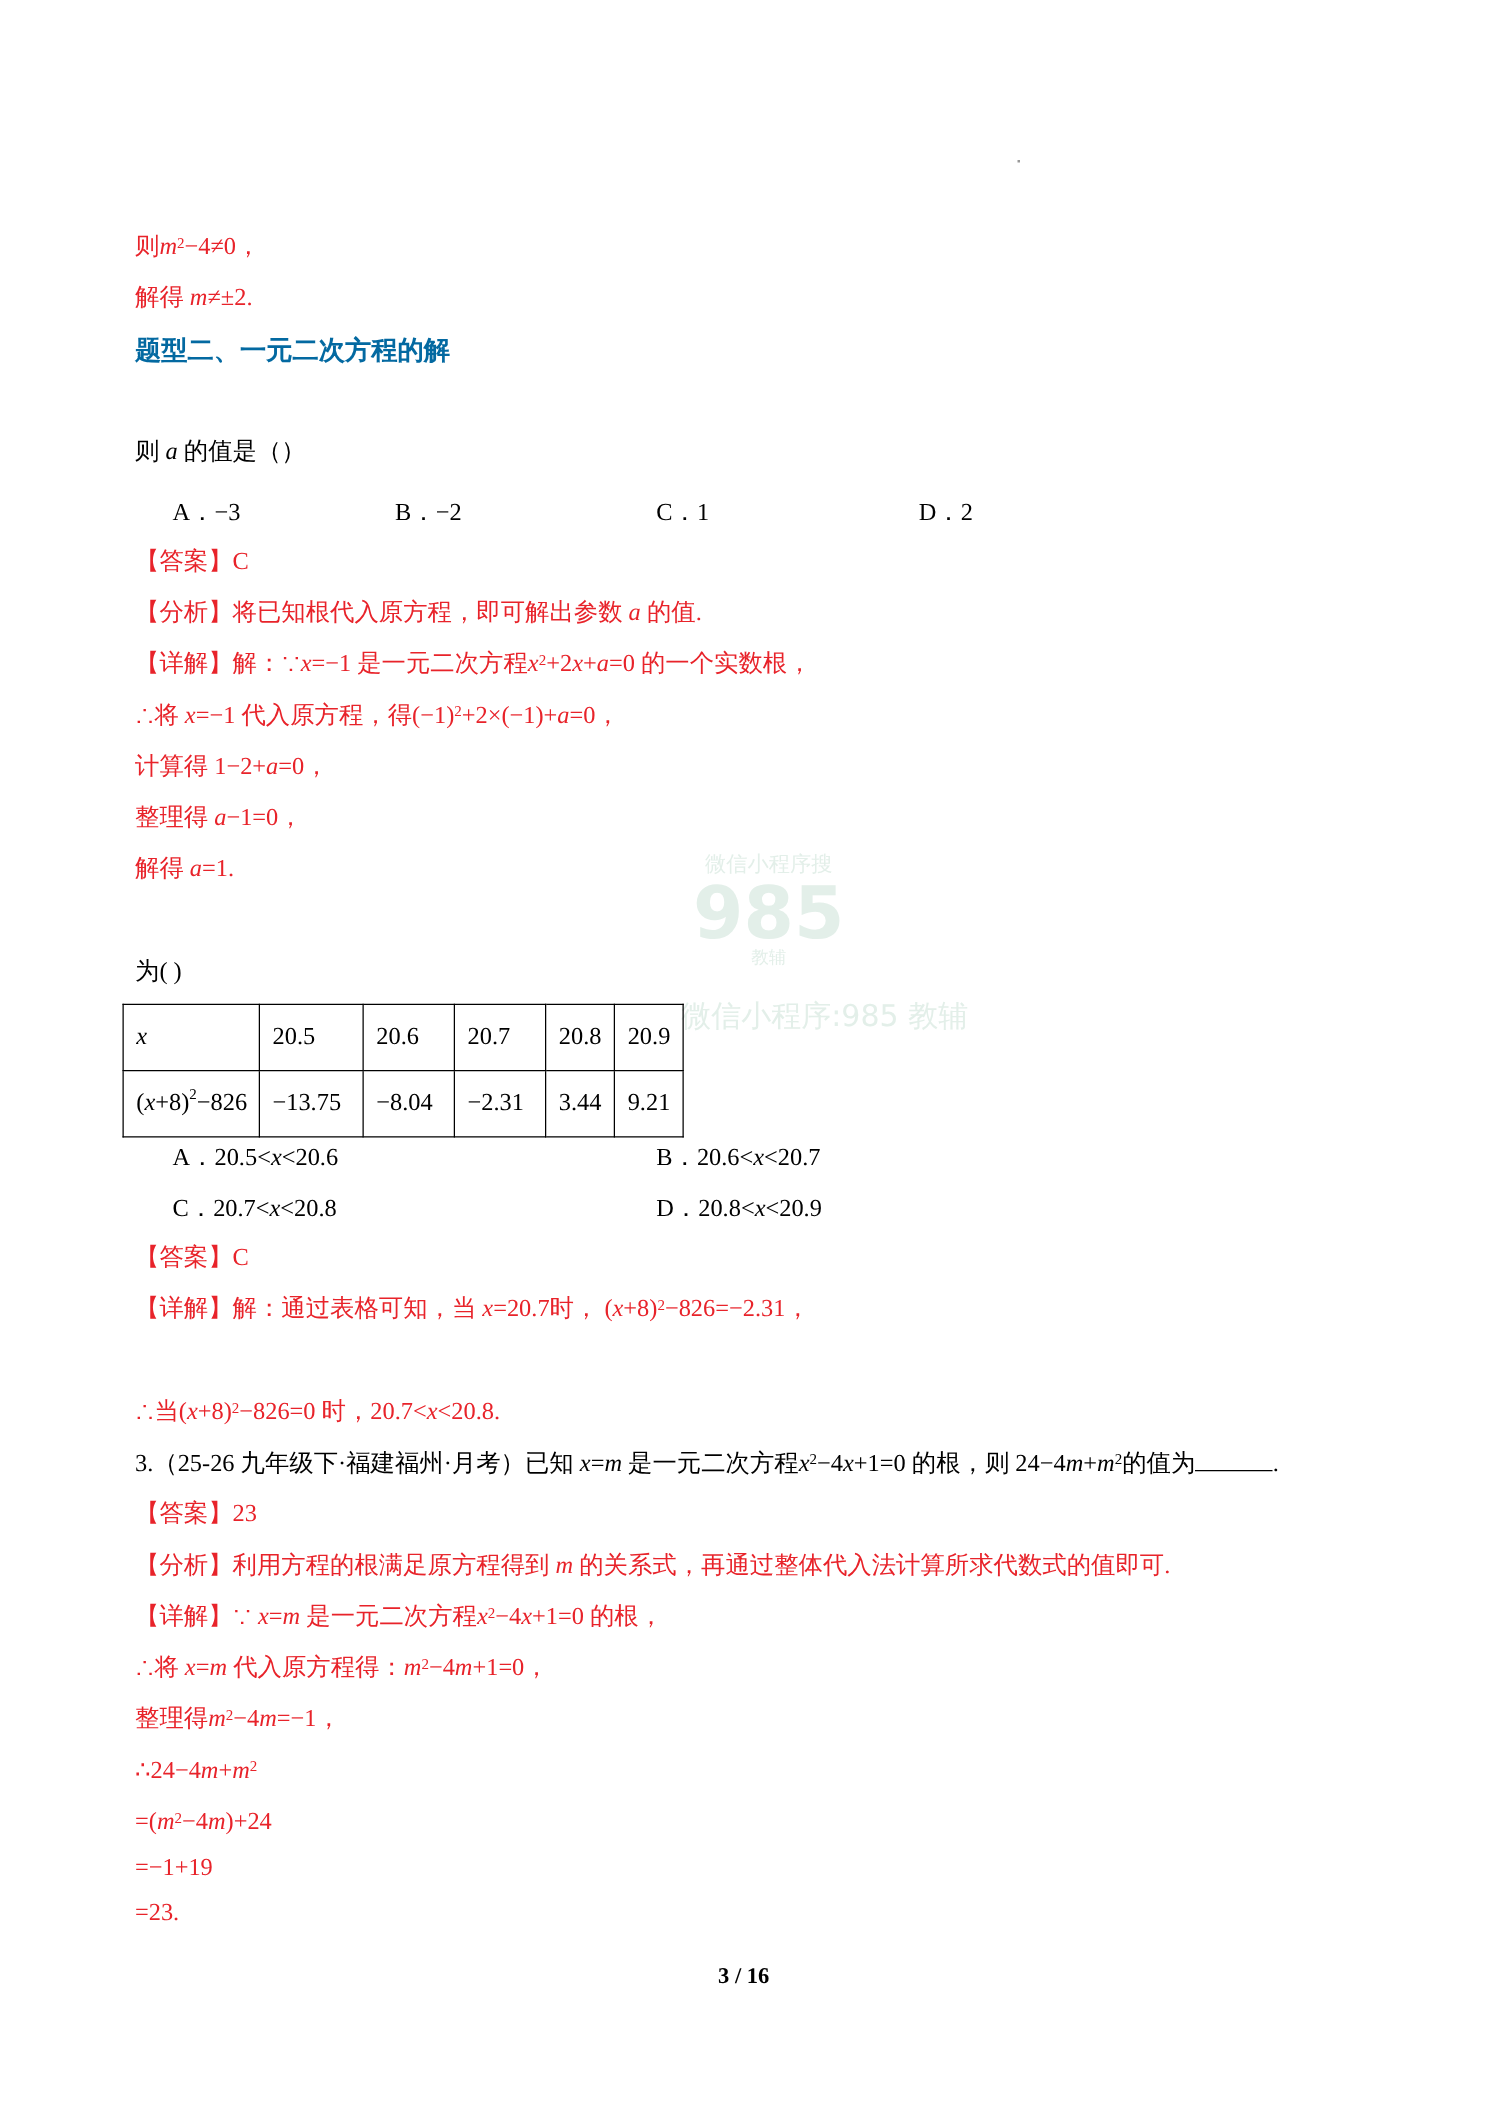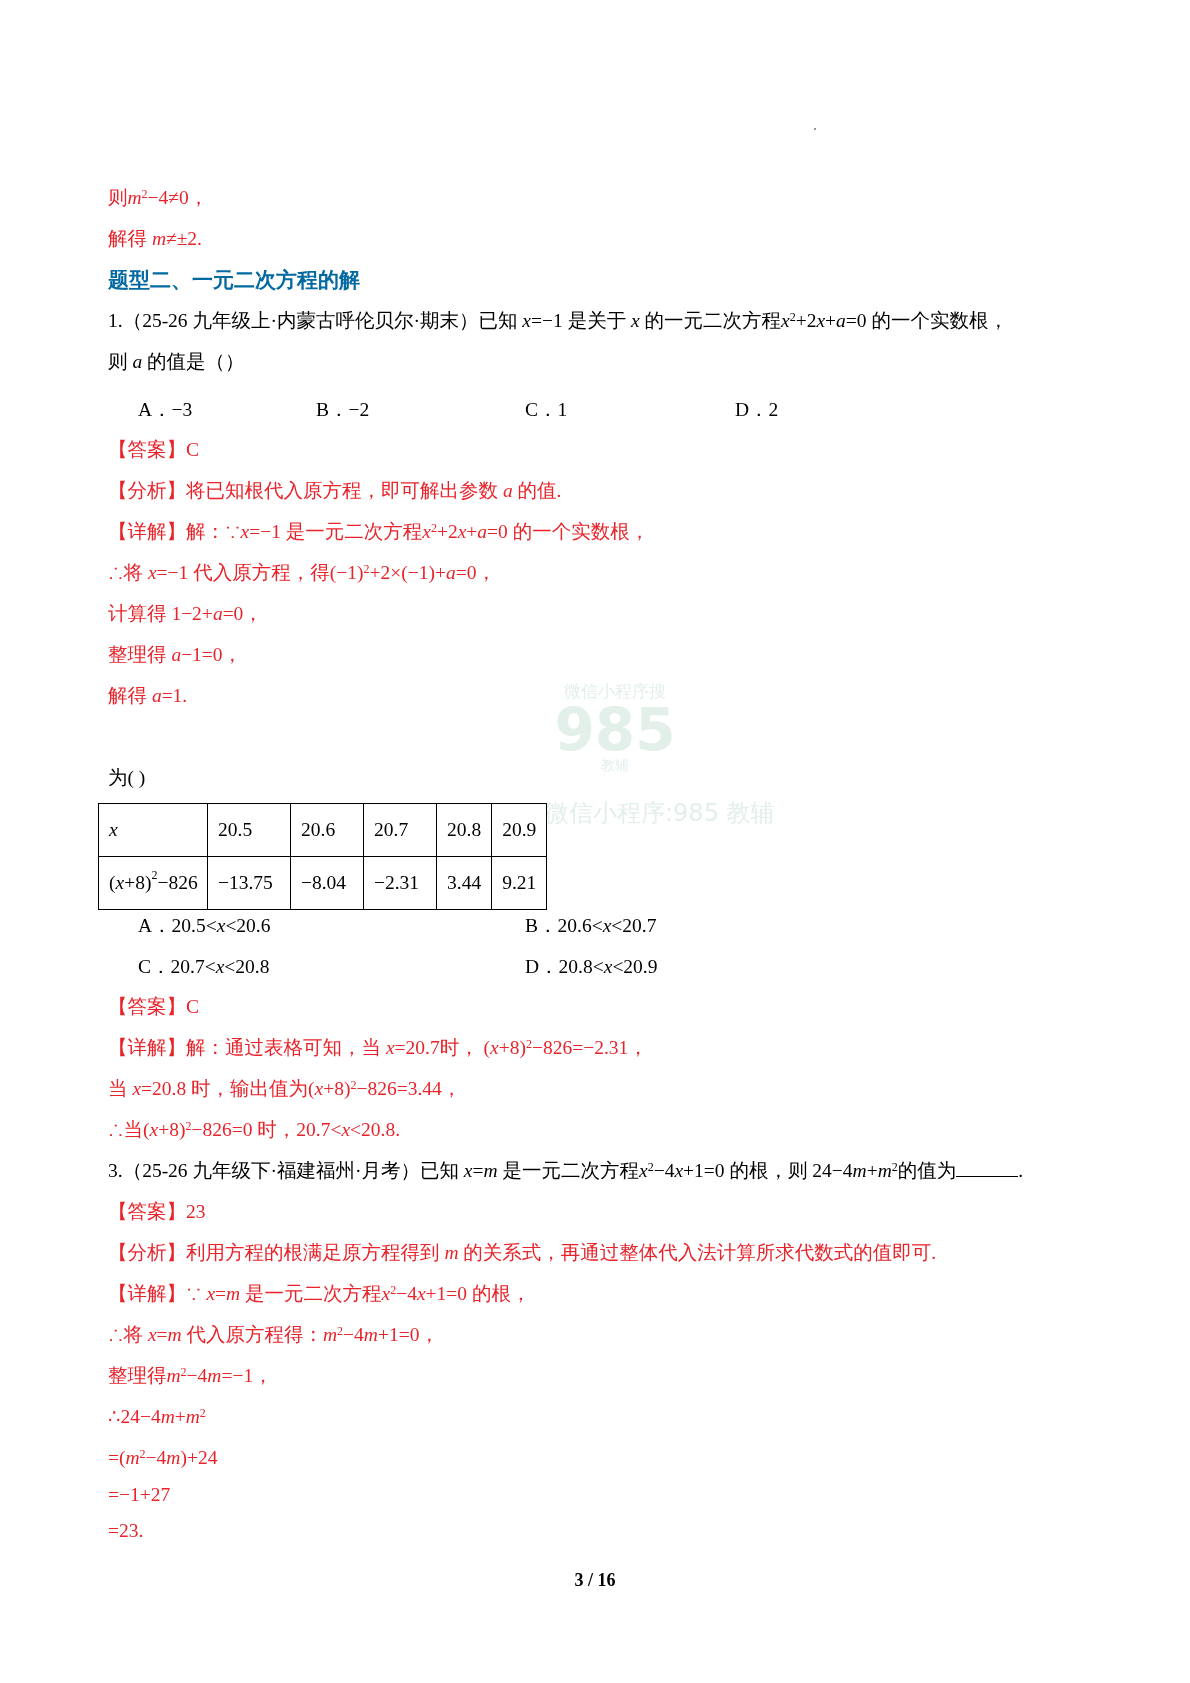--- a/index.html
+++ b/index.html
@@ -35,23 +35,20 @@
 
   <div class="line red" style="top:185px;">
     <span>则</span><i>m</i><sup>2</sup><span>−4≠0，</span>
   </div>
   <div class="line red" style="top:226px;">
     <span>解得 </span><i>m</i><span>≠±2.</span>
   </div>
 
   <div class="line blue" style="top:267px;">题型二、一元二次方程的解</div>
 
-  <div class="line" style="top:308px;">
-    <span>1.（25-26 九年级上·内蒙古呼伦贝尔·期末）已知 </span><i>x</i><span>=−1 是关于 </span><i>x</i><span> 的一元二次方程</span><i>x</i><sup>2</sup><span>+2</span><i>x</i><span>+</span><i>a</i><span>=0 的一个实数根，</span>
-  </div>
   <div class="line" style="top:349px;">
     <span>则 </span><i>a</i><span> 的值是（）</span>
   </div>
   <div class="opt" style="left:138px;top:396px;">A．−3</div>
   <div class="opt" style="left:316px;top:396px;">B．−2</div>
   <div class="opt" style="left:525px;top:396px;">C．1</div>
   <div class="opt" style="left:735px;top:396px;">D．2</div>
 
   <div class="line red" style="top:437px;">【答案】C</div>
   <div class="line red" style="top:478px;">
@@ -106,23 +103,20 @@
     <span>C．</span><span>20.7&lt;</span><i>x</i><span>&lt;20.8</span>
   </div>
   <div class="opt" style="left:525px;top:953px;">
     <span>D．</span><span>20.8&lt;</span><i>x</i><span>&lt;20.9</span>
   </div>
 
   <div class="line red" style="top:994px;">【答案】C</div>
   <div class="line red" style="top:1035px;">
     <span>【详解】解：通过表格可知，当 </span><i>x</i><span>=20.7时，  (</span><i>x</i><span>+8)</span><sup>2</sup><span>−826=−2.31，</span>
   </div>
-  <div class="line red" style="top:1076px;">
-    <span>当 </span><i>x</i><span>=20.8 时，输出值为(</span><i>x</i><span>+8)</span><sup>2</sup><span>−826=3.44，</span>
-  </div>
   <div class="line red" style="top:1117px;">
     <span>∴当(</span><i>x</i><span>+8)</span><sup>2</sup><span>−826=0 时，20.7&lt;</span><i>x</i><span>&lt;20.8.</span>
   </div>
 
   <div class="line" style="top:1158px;">
     <span>3.（25-26 九年级下·福建福州·月考）已知 </span><i>x</i><span>=</span><i>m</i><span> 是一元二次方程</span><i>x</i><sup>2</sup><span>−4</span><i>x</i><span>+1=0 的根，则 24−4</span><i>m</i><span>+</span><i>m</i><sup>2</sup><span>的值为</span><span class="blank"></span><span>.</span>
   </div>
   <div class="line red" style="top:1199px;">【答案】23</div>
   <div class="line red" style="top:1240px;">
     <span>【分析】利用方程的根满足原方程得到 </span><i>m</i><span> 的关系式，再通过整体代入法计算所求代数式的值即可.</span>
@@ -135,17 +129,17 @@
   </div>
   <div class="line red" style="top:1363px;">
     <span>整理得</span><i>m</i><sup>2</sup><span>−4</span><i>m</i><span>=−1，</span>
   </div>
   <div class="line red" style="top:1404px;">
     <span>∴24−4</span><i>m</i><span>+</span><i>m</i><sup>2</sup>
   </div>
   <div class="line red" style="top:1445px;">
     <span>=(</span><i>m</i><sup>2</sup><span>−4</span><i>m</i><span>)+24</span>
   </div>
-  <div class="line red" style="top:1482px;">=−1+27</div>
+  <div class="line red" style="top:1482px;">=−1+19</div>
   <div class="line red" style="top:1518px;">=23.</div>
 
   <div class="footer">3 / 16</div>
 </div>
 
 </body></html>

